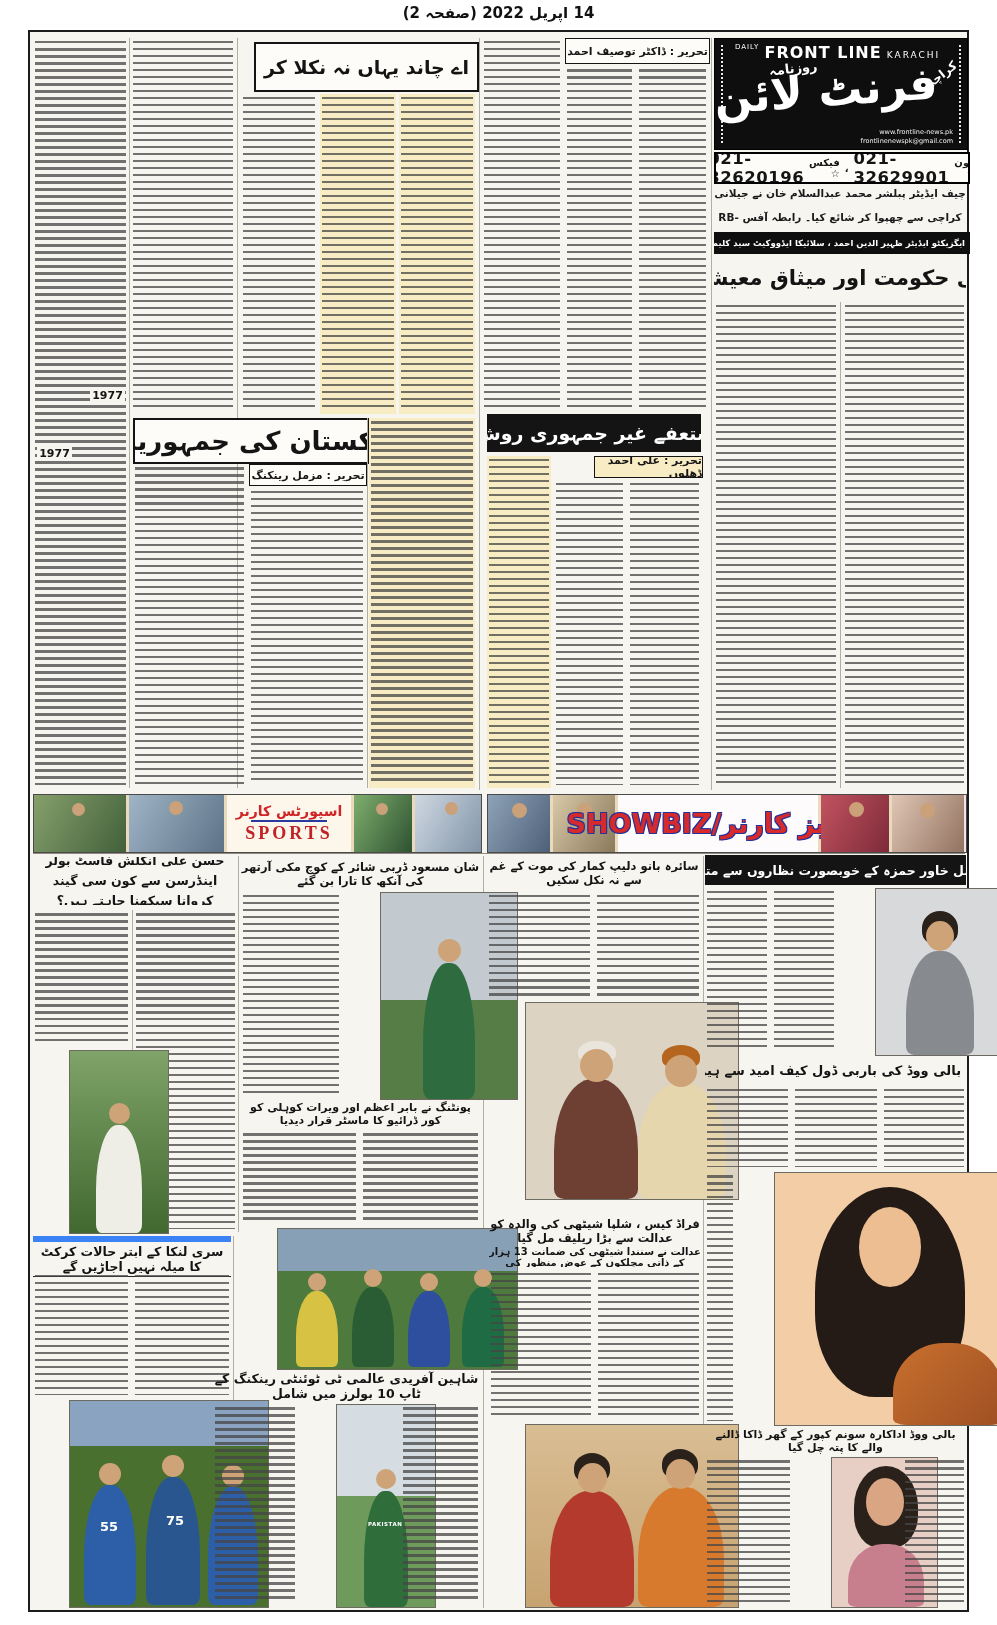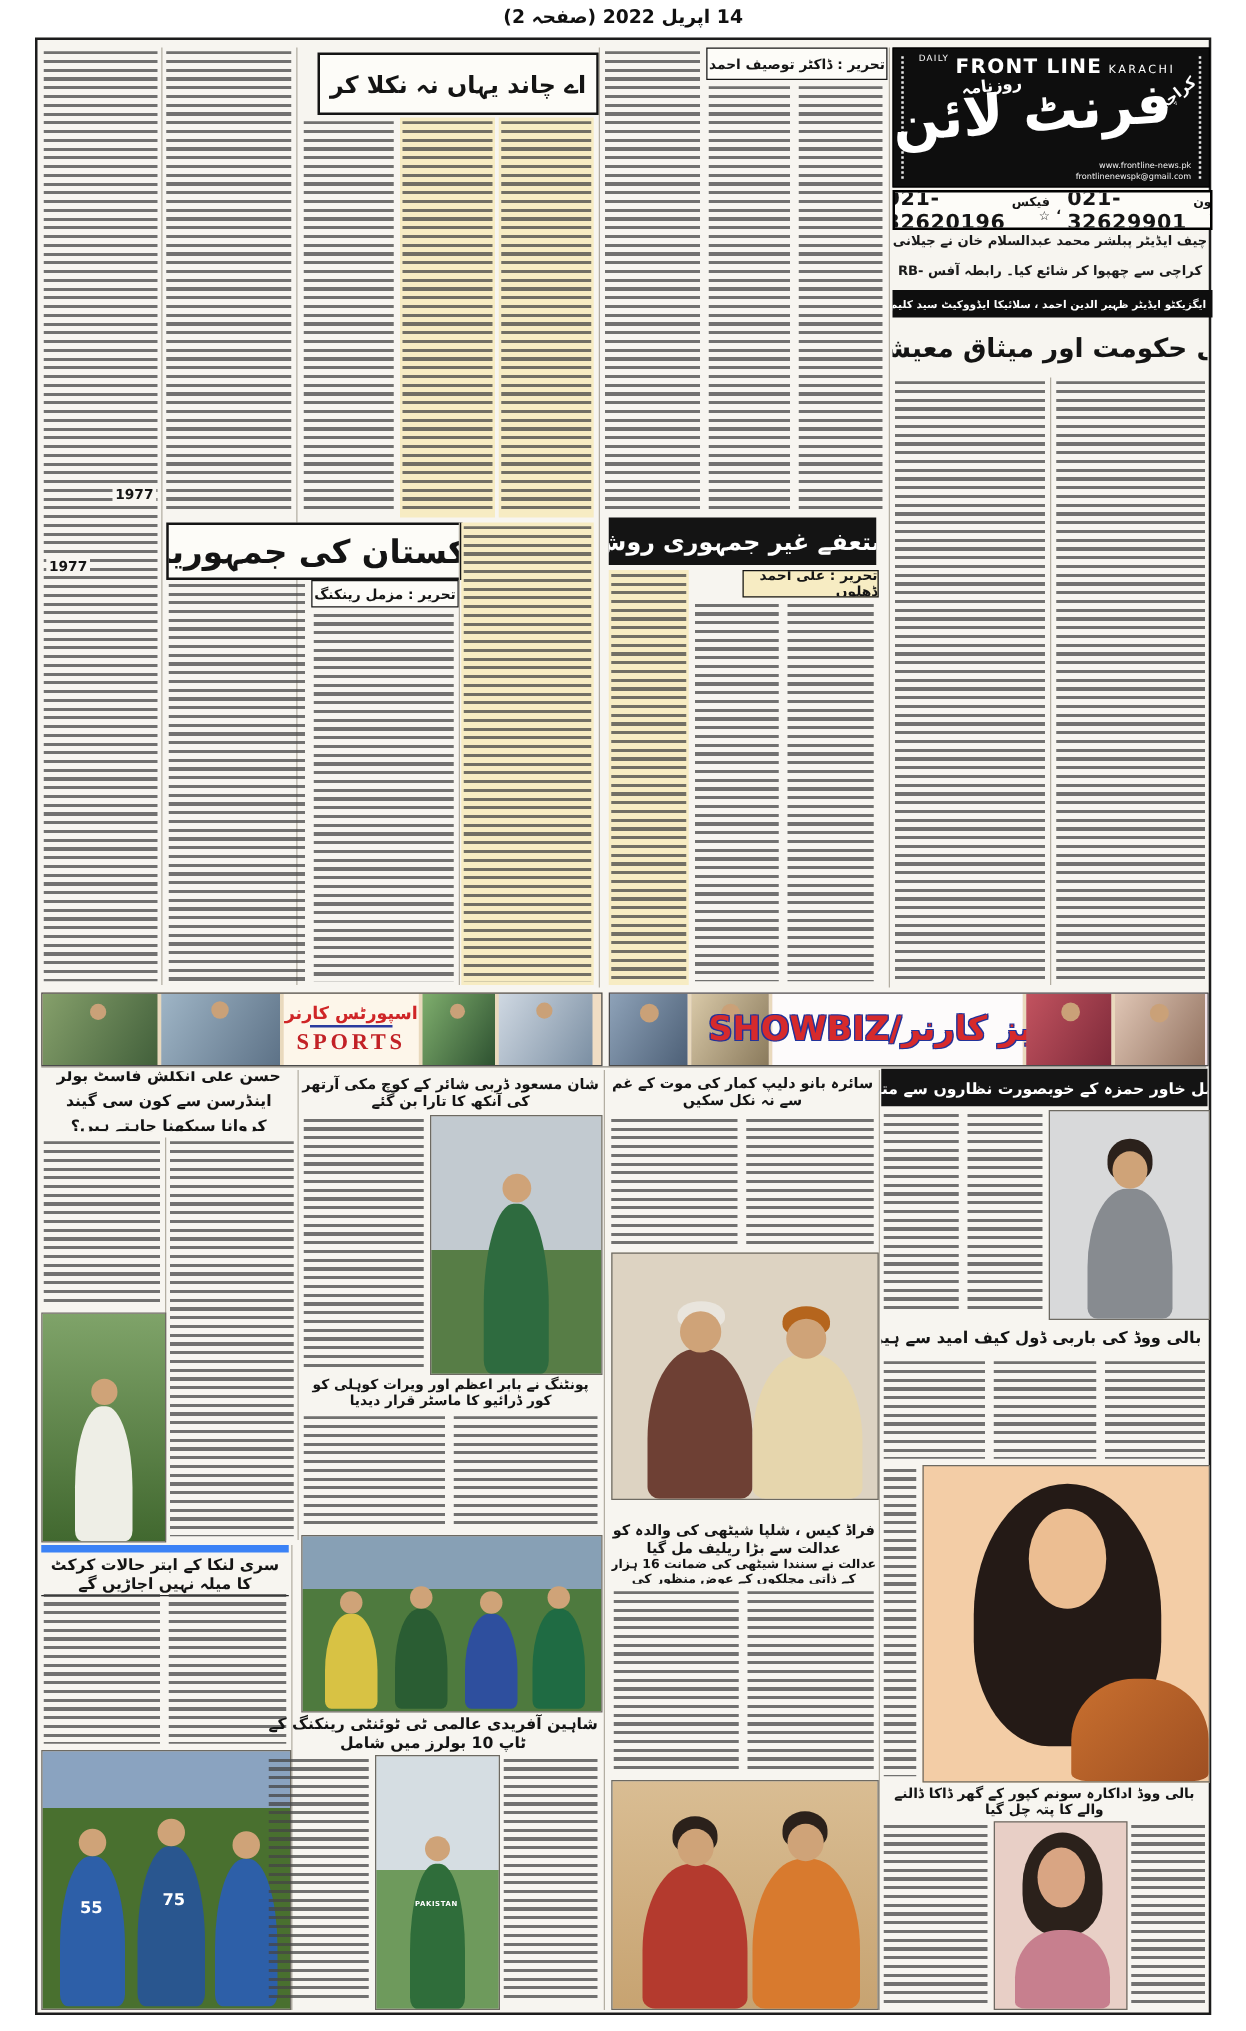--- a/index.html
+++ b/index.html
@@ -60,21 +60,21 @@
             justify-content:center;gap:1px;}
   .sp-ur{color:#cf2527;font-weight:bold;font-size:14px;direction:rtl;}
   .sp-bar{width:62%;height:2px;background:#2a3a9e;}
   .sp-en{color:#c22126;font-weight:bold;font-size:18px;letter-spacing:3px;
          font-family:"Liberation Serif",serif;}
   .sb-label{background:#fdfbfb;display:flex;align-items:center;justify-content:center;direction:ltr;}
   .sb-txt{font-size:27px;font-weight:bold;color:#d62a2c;white-space:nowrap;
      text-shadow:-1px -1px 0 #23339b,1px -1px 0 #23339b,-1px 1px 0 #23339b,1px 1px 0 #23339b;}
   .bh{position:absolute;border-radius:50%;background:#caa178;}
   
-  .ph{position:absolute;overflow:hidden;border:1px solid #6d6a62;}
+  .ph{position:absolute;overflow:hidden;border:1px solid #6d6a62;margin-left:36px;}
   .fig{position:absolute;border-radius:46% 46% 12% 12%/60% 60% 8% 8%;}
   .hed{position:absolute;border-radius:50%;background:#cfa378;}
   .hair{position:absolute;border-radius:50% 50% 40% 40%;background:#2b211b;}
   .jn{position:absolute;color:#fff;font-weight:bold;font-size:13px;direction:ltr;}
   .shirt{position:absolute;color:#fff;font-weight:bold;font-size:5.5px;letter-spacing:.5px;direction:ltr;}
 </style>
 </head>
 <body>
 
 <div class="page">
@@ -152,21 +152,21 @@
 
   <div class="ban" style="left:33px;top:794px;width:447px;height:57px;background:#f0ddc4">
     <div class="tile" style="width:92px;background:linear-gradient(120deg,#86a06b,#42603b)">
         <div class="bh" style="left:38px;top:8px;width:13px;height:13px"></div>
       </div>
     <div class="gap"></div>
     <div class="tile" style="width:95px;background:linear-gradient(120deg,#9fb5c6,#5d7287)">
         <div class="bh" style="left:40px;top:6px;width:14px;height:14px"></div>
       </div>
     <div class="gap"></div>
-    <div class="tile sp-label" style="width:108px">
+    <div class="tile sp-label" style="width:124px">
       <div class="sp-ur">اسپورٹس کارنر</div>
       <div class="sp-bar"></div>
       <div class="sp-en">SPORTS</div>
     </div>
     <div class="gap"></div>
     <div class="tile" style="width:58px;background:linear-gradient(120deg,#7fae6d,#2e5231)">
         <div class="bh" style="left:22px;top:8px;width:12px;height:12px"></div>
       </div>
     <div class="gap"></div>
     <div class="tile" style="width:75px;background:linear-gradient(120deg,#cfd8e2,#7b8fa3)">
@@ -281,21 +281,21 @@
   <div class="tc" style="left:793px;top:1086px;width:86px;height:84px"></div>
   <div class="tc" style="left:882px;top:1086px;width:84px;height:84px"></div>
   <div class="tc" style="left:705px;top:1172px;width:30px;height:252px"></div>
   <div class="ph" style="left:738px;top:1172px;width:228px;height:252px;background:#f3cda6">
     <div class="hair" style="left:40px;top:14px;width:150px;height:210px;background:#241a16"></div>
     <div class="hed" style="left:84px;top:34px;width:62px;height:80px;background:#ecbe92;border-radius:50%"></div>
     <div class="fig" style="left:118px;top:170px;width:110px;height:82px;background:linear-gradient(135deg,#c9702f,#9e4f22)"></div>
   </div>
 
   <div class="hd" style="left:489px;top:1216px;width:212px;height:30px;font-size:11.5px;line-height:14px">فراڈ کیس ، شلپا شیٹھی کی والدہ کو عدالت سے بڑا ریلیف مل گیا</div>
-  <div class="hd" style="left:489px;top:1247px;width:212px;height:20px;font-size:10px">عدالت نے سنندا شیٹھی کی ضمانت 16 ہزار کے ذاتی مچلکوں کے عوض منظور کی</div>
+  <div class="hd" style="left:489px;top:1247px;width:212px;height:20px;font-size:10px">عدالت نے سنندا شیٹھی کی ضمانت 13 ہزار کے ذاتی مچلکوں کے عوض منظور کی</div>
   <div class="tc" style="left:489px;top:1270px;width:104px;height:152px"></div>
   <div class="tc" style="left:596px;top:1270px;width:105px;height:152px"></div>
   <div class="ph" style="left:489px;top:1424px;width:212px;height:182px;background:linear-gradient(#d9bd93,#c7a371)">
     <div class="fig" style="left:24px;top:66px;width:84px;height:116px;background:#b43a2e"></div>
     <div class="hair" style="left:48px;top:28px;width:36px;height:30px"></div>
     <div class="hed" style="left:52px;top:38px;width:29px;height:30px"></div>
     <div class="fig" style="left:112px;top:62px;width:86px;height:120px;background:#d87a2e"></div>
     <div class="hair" style="left:136px;top:24px;width:36px;height:30px"></div>
     <div class="hed" style="left:140px;top:34px;width:29px;height:30px"></div>
   </div>

